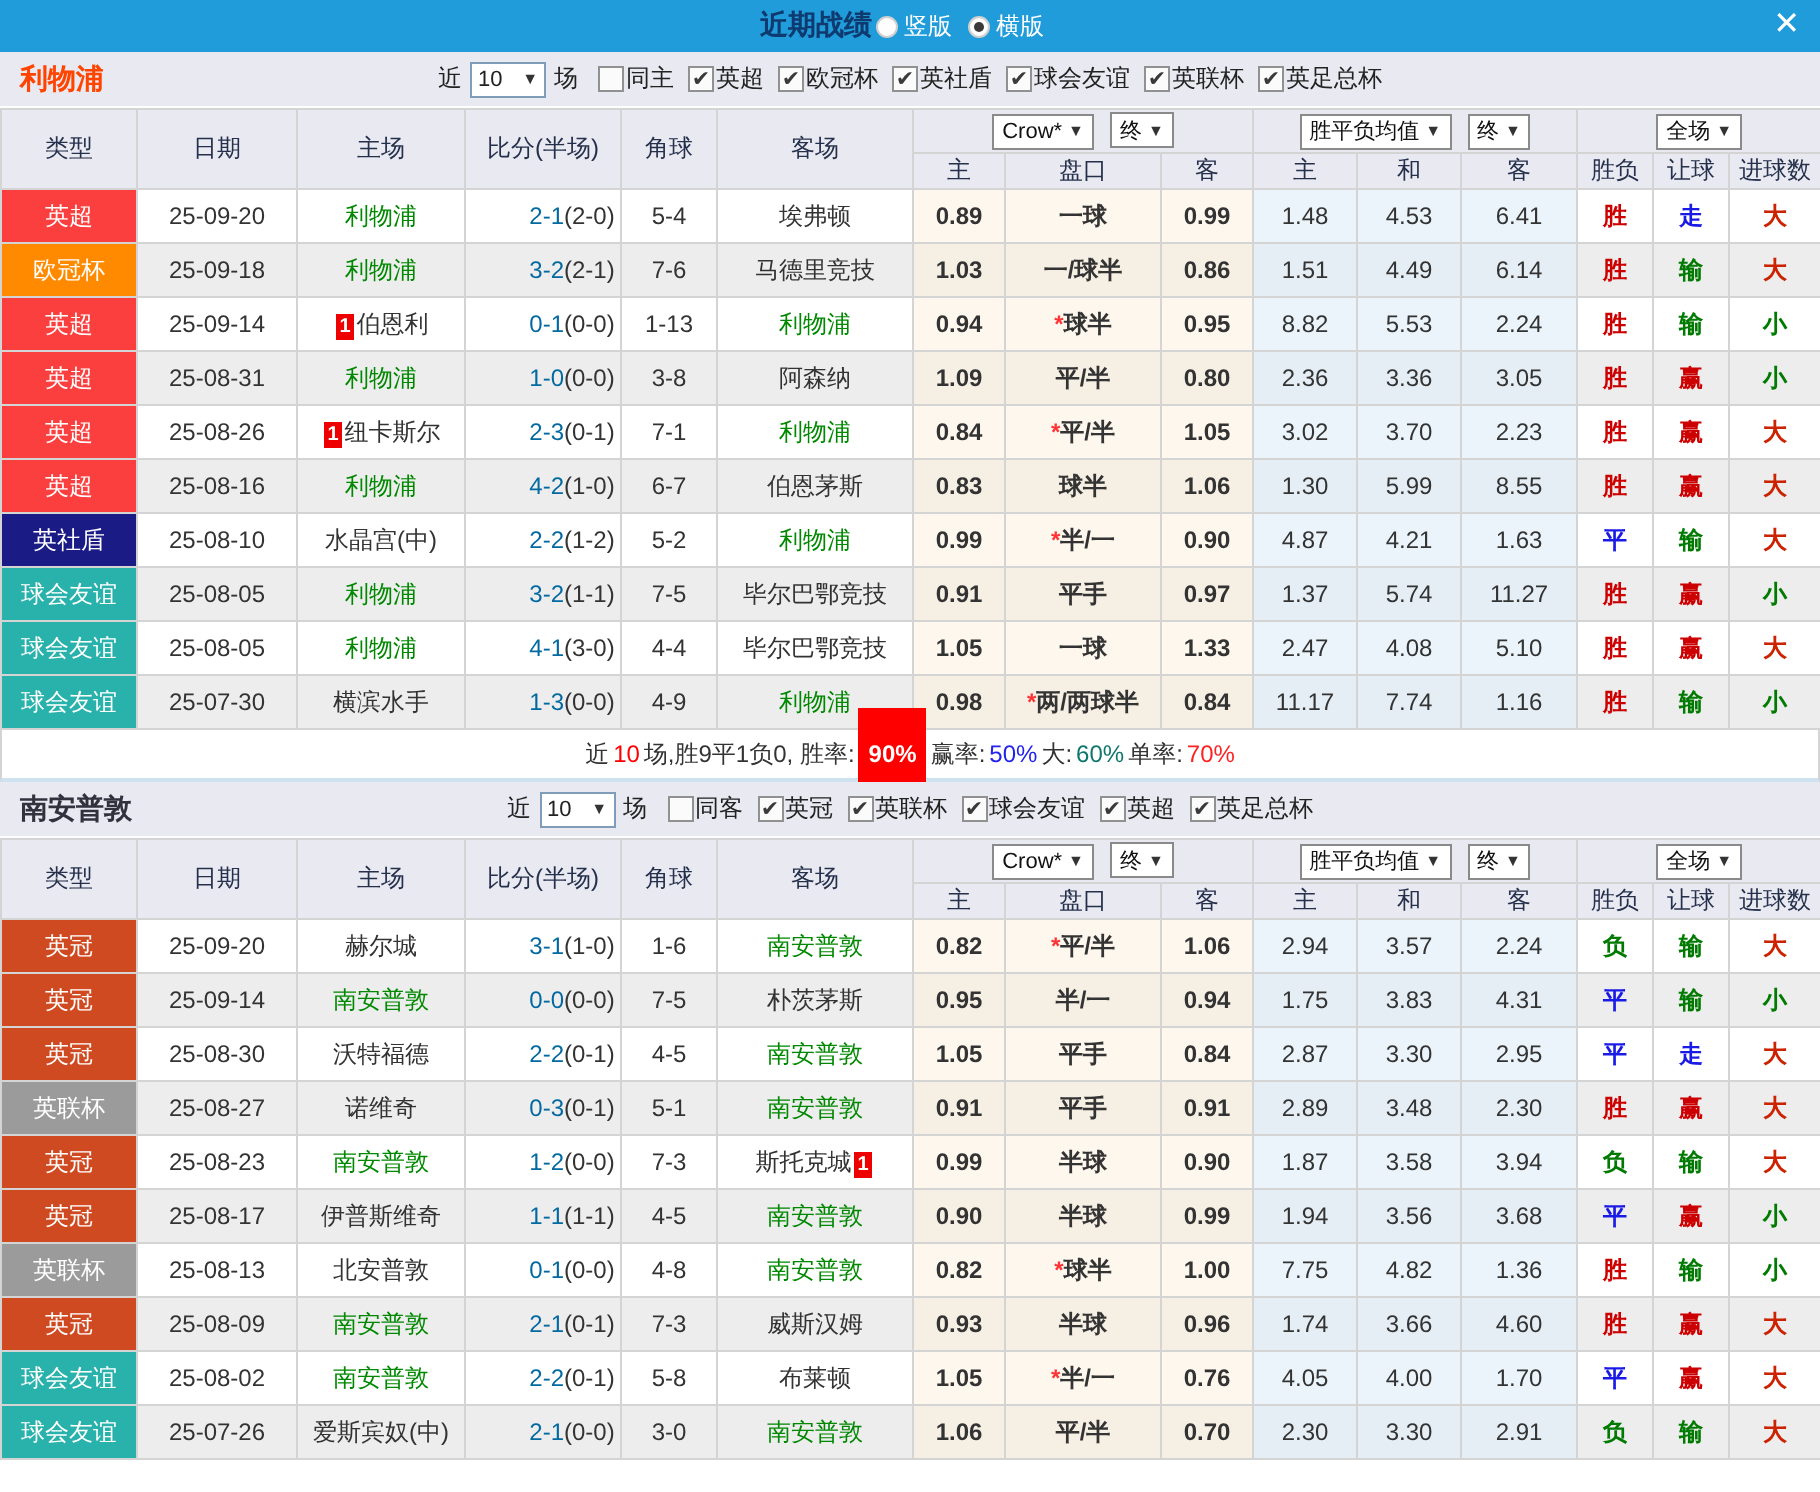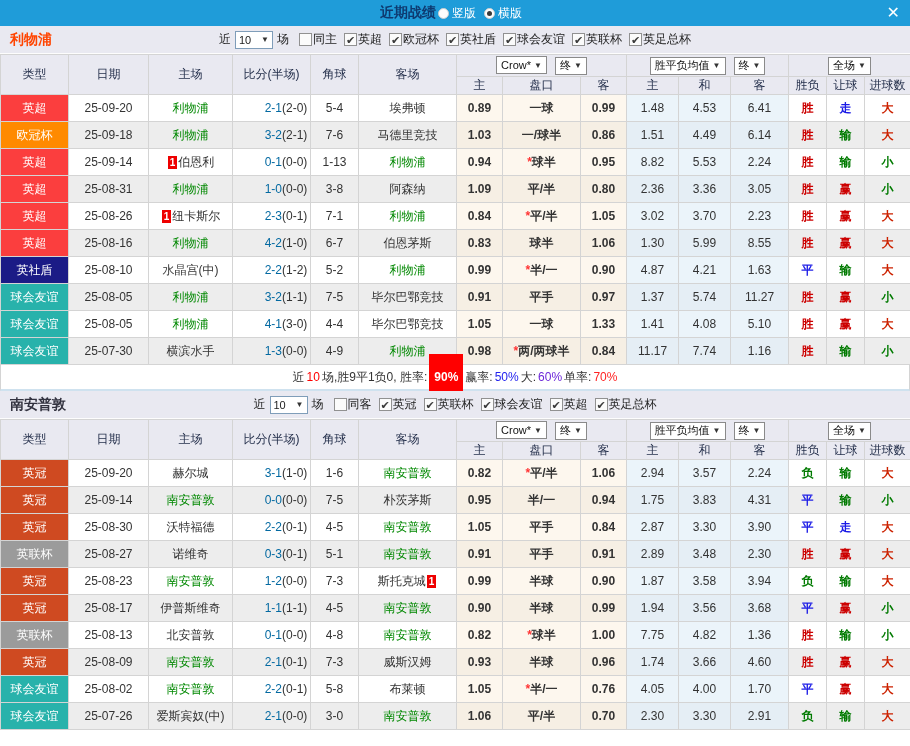--- a/index.html
+++ b/index.html
@@ -322,21 +322,21 @@
           <tr class="">
             <td class="type" style="background: rgb(40, 178, 171);"><span>球会友谊</span></td>
             <td class="plain"><span>25-08-05</span></td>
             <td class="plain"><span class="hl-team">利物浦</span></td>
             <td class="plain"><span class="score-main">4-1</span><span class="score-half">(3-0)</span></td>
             <td class="plain"><span>4-4</span></td>
             <td class="plain"><span class="">毕尔巴鄂竞技</span></td>
             <td class="cream"><span>1.05</span></td>
             <td class="cream"><span>一球</span></td>
             <td class="cream"><span>1.33</span></td>
-            <td class="blue"><span>1.41</span></td>
+            <td class="blue"><span>2.47</span></td>
             <td class="blue"><span>4.08</span></td>
             <td class="blue"><span>5.10</span></td>
             <td class="plain"><span style="color: rgb(204, 0, 0); font-weight: bold;">胜</span></td>
             <td class="plain"><span style="color: rgb(204, 0, 0); font-weight: bold;">赢</span></td>
             <td class="plain"><span style="color: rgb(204, 34, 0); font-weight: bold;">大</span></td>
           </tr>
           <tr class="alt">
             <td class="type" style="background: rgb(40, 178, 171);"><span>球会友谊</span></td>
             <td class="plain"><span>25-07-30</span></td>
             <td class="plain"><span class="">横滨水手</span></td>
@@ -356,21 +356,21 @@
         </tbody>
       </table>
       <div class="summary">
         <span style="color: rgb(51, 51, 51);">近</span>
         <span style="color: rgb(255, 0, 0);">10</span>
         <span style="color: rgb(51, 51, 51);">场,胜9平1负0, 胜率:</span>
         <span class="seg-hi" style="color: rgb(255, 255, 255); background: rgb(255, 0, 0);">90%</span>
         <span style="color: rgb(51, 51, 51);"> 赢率:</span>
         <span style="color: rgb(34, 34, 238);">50%</span>
         <span style="color: rgb(51, 51, 51);"> 大:</span>
-        <span style="color: #6d28d9;">60%</span>
+        <span style="color: #0f766e;">60%</span>
         <span style="color: rgb(51, 51, 51);"> 单率:</span>
         <span style="color: rgb(255, 34, 34);">70%</span>
       </div>
     </div>
     <div class="team-section">
       <div class="team-header">
         <span class="team-name" style="color: rgb(50, 50, 63);">南安普敦</span>
         <span class="filter-bar">
           <span>近</span>
           <span class="select-box">
@@ -489,21 +489,21 @@
             <td class="plain"><span>25-08-30</span></td>
             <td class="plain"><span class="">沃特福德</span></td>
             <td class="plain"><span class="score-main">2-2</span><span class="score-half">(0-1)</span></td>
             <td class="plain"><span>4-5</span></td>
             <td class="plain"><span class="hl-team">南安普敦</span></td>
             <td class="cream"><span>1.05</span></td>
             <td class="cream"><span>平手</span></td>
             <td class="cream"><span>0.84</span></td>
             <td class="blue"><span>2.87</span></td>
             <td class="blue"><span>3.30</span></td>
-            <td class="blue"><span>3.90</span></td>
+            <td class="blue"><span>2.95</span></td>
             <td class="plain"><span style="color: rgb(26, 26, 230); font-weight: bold;">平</span></td>
             <td class="plain"><span style="color: rgb(26, 26, 230); font-weight: bold;">走</span></td>
             <td class="plain"><span style="color: rgb(204, 34, 0); font-weight: bold;">大</span></td>
           </tr>
           <tr class="alt">
             <td class="type" style="background: rgb(155, 155, 155);"><span>英联杯</span></td>
             <td class="plain"><span>25-08-27</span></td>
             <td class="plain"><span class="">诺维奇</span></td>
             <td class="plain"><span class="score-main">0-3</span><span class="score-half">(0-1)</span></td>
             <td class="plain"><span>5-1</span></td>

